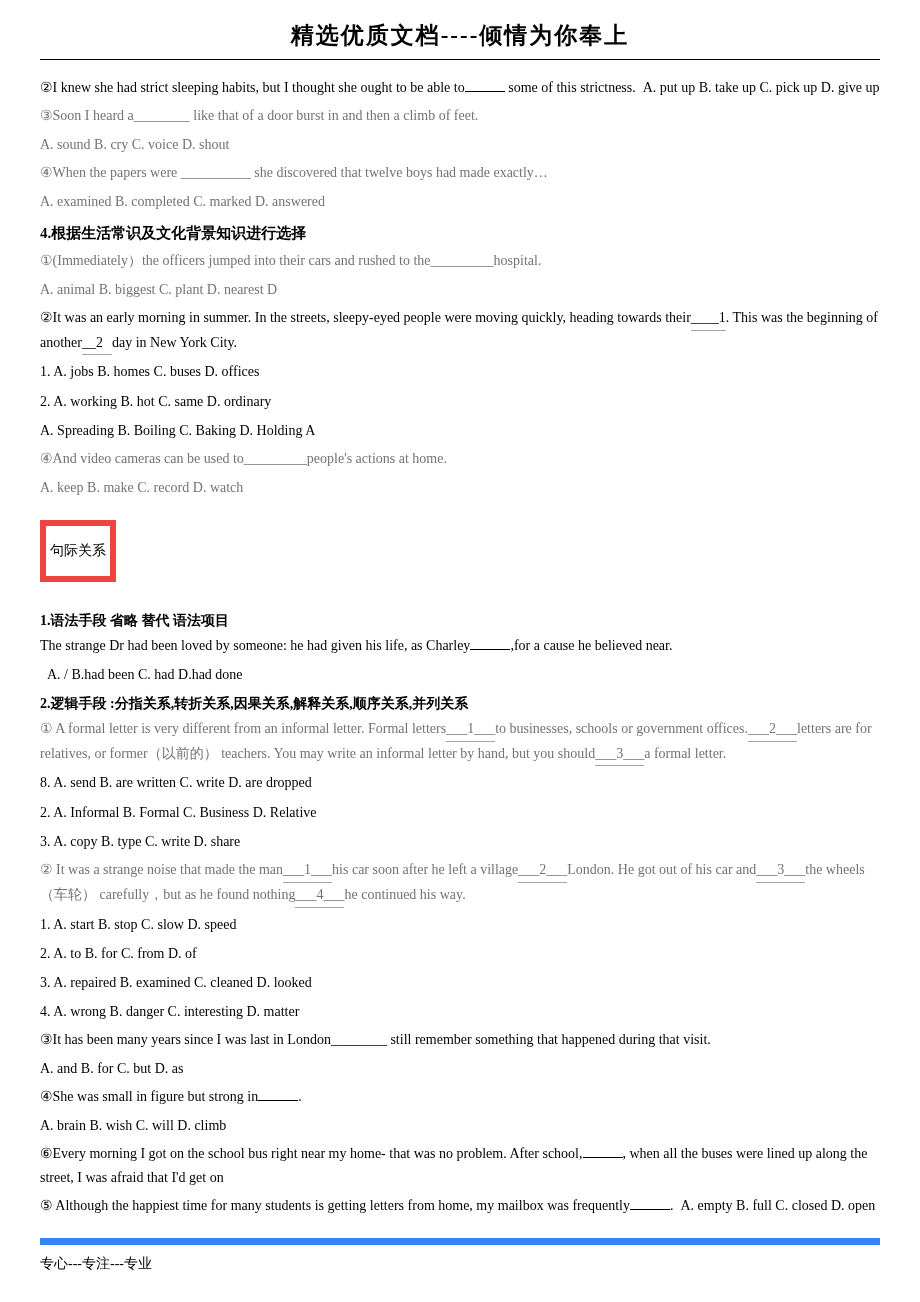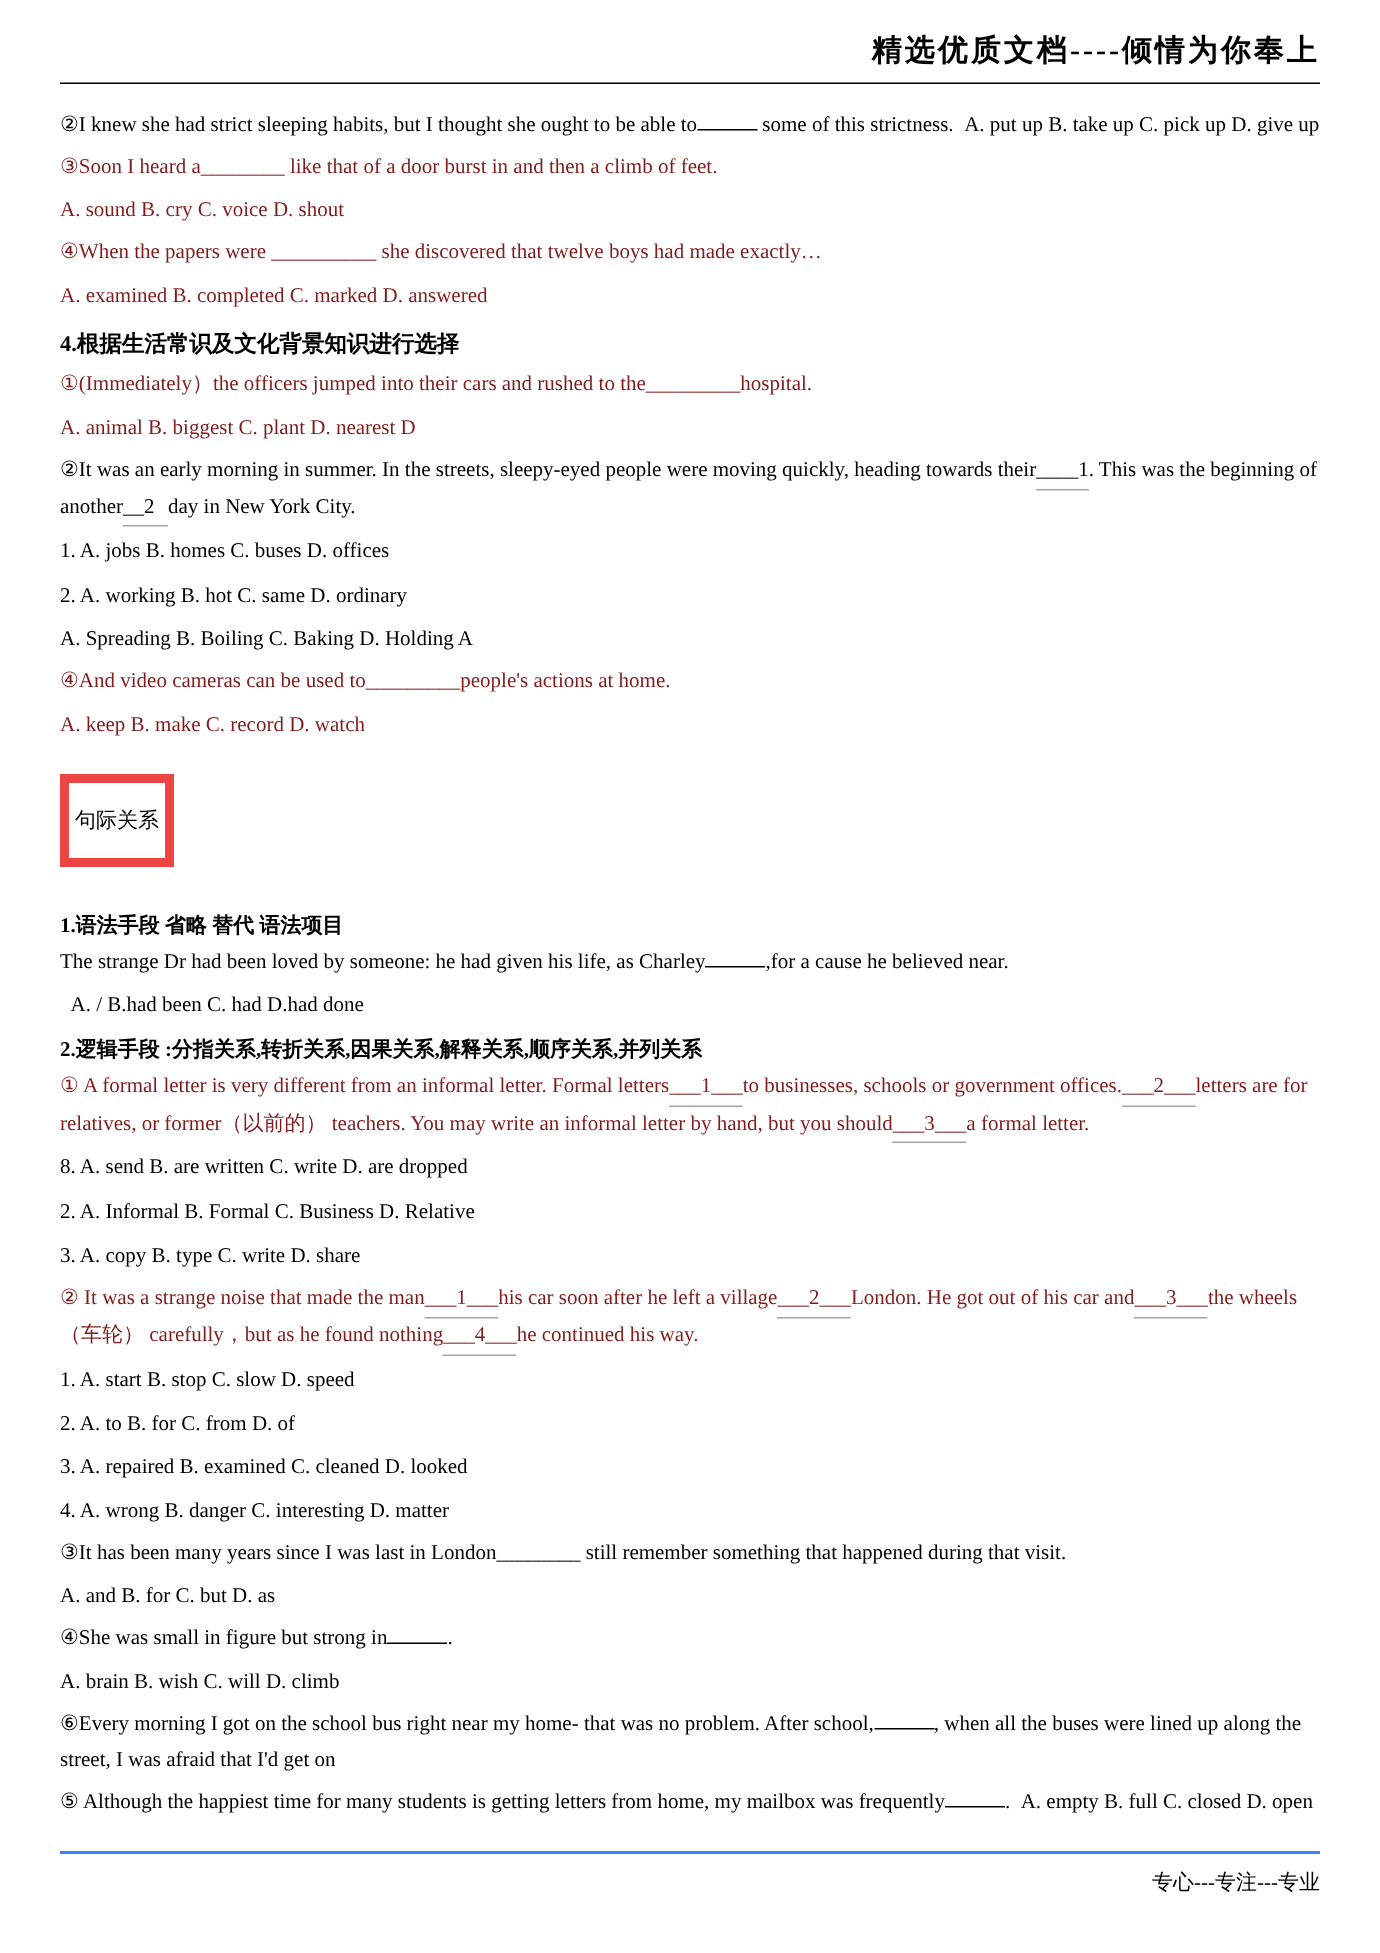--- a/index.html
+++ b/index.html
@@ -13,50 +13,50 @@
       padding: 0;
     }
     .page {
       width: 920px;
       min-height: 1302px;
       background: #fff;
       padding: 10px 40px 30px 40px;
       position: relative;
     }
     .header {
-      text-align: right;
-      font-size: 20px;
+      text-align: center;
+      font-size: 23px;
       font-weight: bold;
       color: #000;
       padding: 10px 0 8px 0;
       border-bottom: 1px solid #000;
       margin-bottom: 16px;
       letter-spacing: 2px;
     }
-    .red { color: #7f1d1d; }
+    .red { color: #737373; }
     p { margin-bottom: 4px; line-height: 1.7; }
     .bold { font-weight: bold; }
     .options { margin-bottom: 4px; line-height: 1.8; }
     .section-heading {
       font-size: 15px;
       font-weight: bold;
       margin: 10px 0 6px 0;
     }
     .sub-heading {
       font-size: 14px;
       font-weight: bold;
       margin: 8px 0 4px 0;
     }
     .footer {
-      text-align: right;
+      text-align: left;
       font-size: 14px;
       color: #000;
       margin-top: 20px;
       padding-top: 10px;
-      border-top: 2px solid #3b82f6;
+      border-top: 7px solid #3b82f6;
     }
     .blank { display: inline-block; min-width: 40px; border-bottom: 1px solid #000; }
     .num-blank { display: inline-block; min-width: 30px; border-bottom: 1px solid #a3a3a3; }
     .sentence-relation-box {
       border: 6px solid #ef4444;
       display: inline-block;
       padding: 16px 4px;
       font-size: 14px;
       margin-bottom: 6px;
     }

